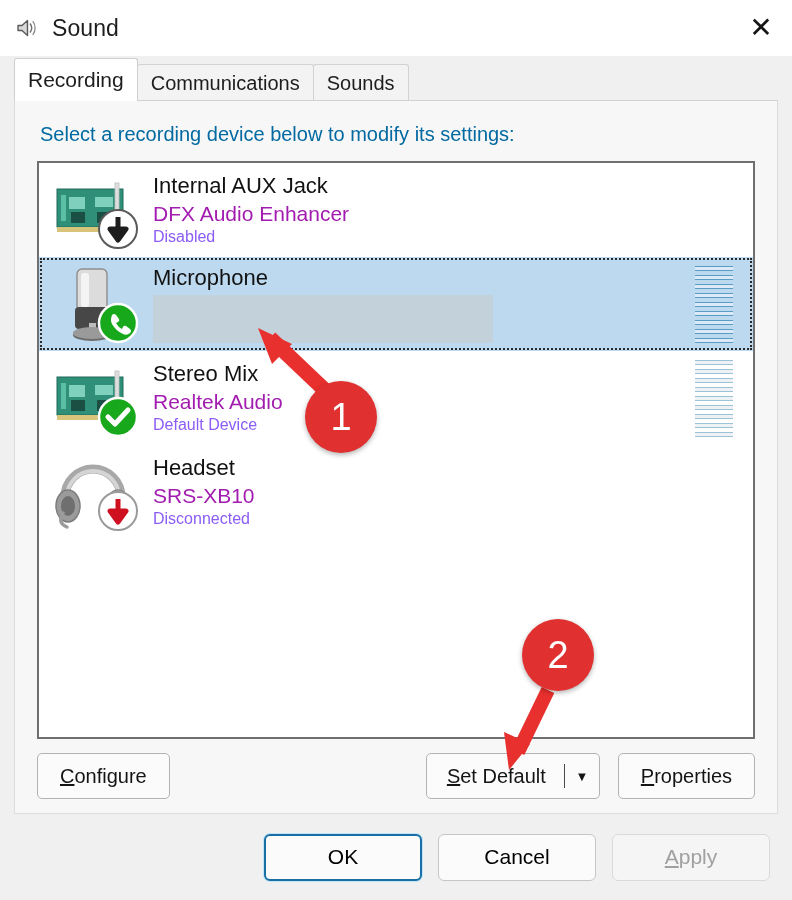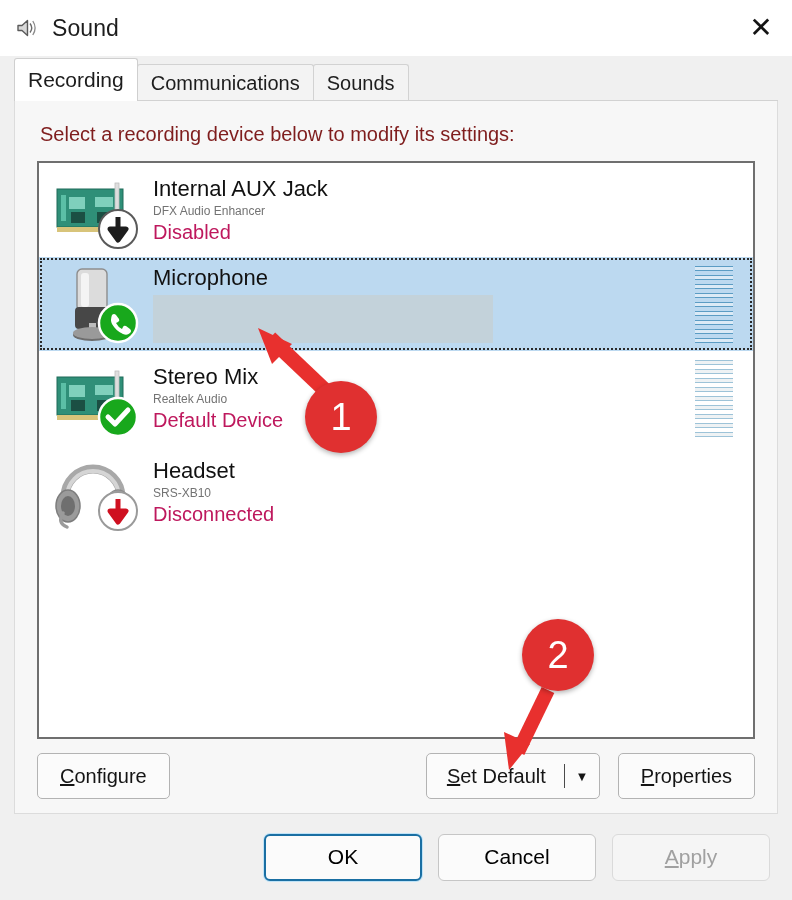--- a/index.html
+++ b/index.html
@@ -109,21 +109,21 @@
     border: 1px solid #dcdcdc;
     border-top: none;
     margin: 0 14px;
     position: relative;
     display: flex;
     flex-direction: column;
     padding: 0 22px;
   }
   .page-prompt {
     font-size: 20px;
-    color: #7f1d1d;
+    color: #0369a1;
     margin-top: 22px;
     margin-bottom: 15px;
     margin-left: 3px;
     white-space: nowrap;
   }
 
   
   .devlist {
     flex: 1 1 auto;
     background: #ffffff;
@@ -169,27 +169,27 @@
     flex-direction: column;
     justify-content: center;
     gap: 1px;
   }
   .dev-name {
     font-size: 22px;
     color: #111111;
     line-height: 1.22;
   }
   .dev-sub {
-    font-size: 12px;
-    color: #737373;
+    font-size: 21px;
+    color: #a21caf;
     line-height: 1.22;
   }
   .dev-status {
-    font-size: 20px;
-    color: #be185d;
+    font-size: 16px;
+    color: #8b5cf6;
     line-height: 1.22;
   }
   .redacted {
     width: 340px;
     height: 48px;
     background: #c3d2da;
     margin-top: 3px;
   }
 
   

